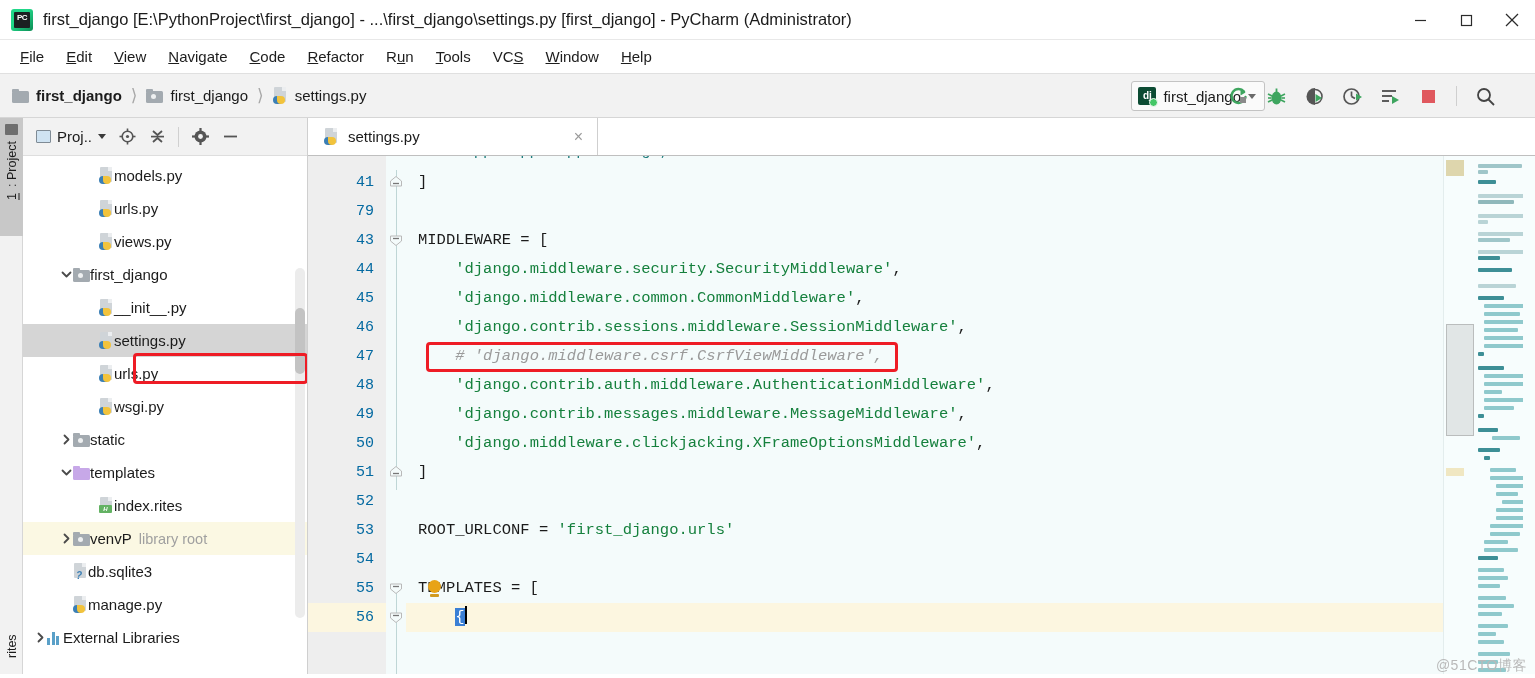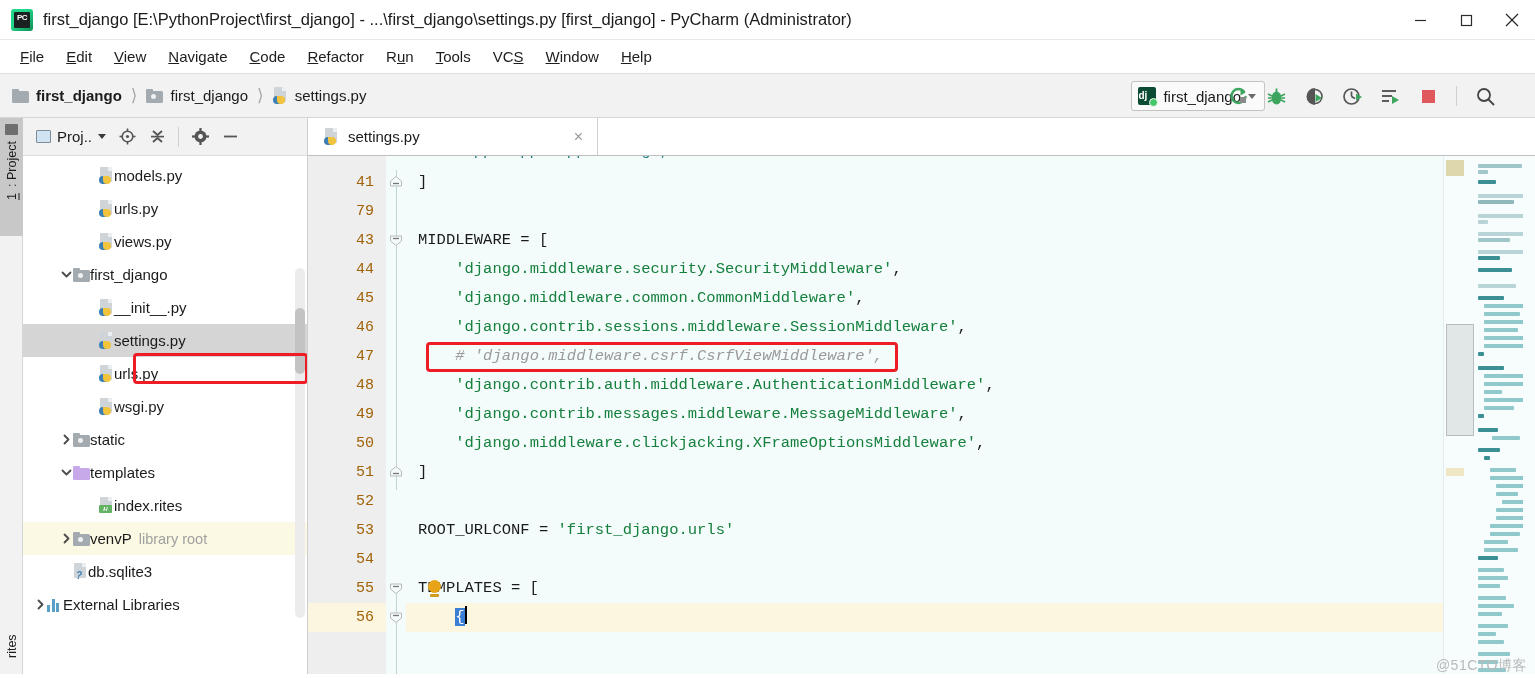--- a/index.html
+++ b/index.html
@@ -92,21 +92,21 @@
   .lib-ic i { display:block; width:3px; background:#5aa0c8; }
 
   
   .runcfg {
     position: absolute; right: 270px; top: 7px; height: 30px;
     display: flex; align-items: center; gap: 7px; padding: 0 8px 0 6px;
     border: 1px solid #c3c3c3; background: #fafafa; border-radius: 3px;
   }
   .dj-ic {
     width: 18px; height: 18px; background: #0c4b33; border-radius: 2px; position: relative; flex:none;
-    color:#fff; font-size:10px; font-weight:bold; line-height:18px; text-align:left;
+    color:#fff; font-size:10px; font-weight:bold; line-height:18px; text-align:center;
     font-family:"Liberation Sans", sans-serif;
   }
   .dj-ic::after{ content:""; position:absolute; right:-2px; bottom:-2px; width:7px; height:7px;
                  border-radius:50%; background:#44c767; border:1.5px solid #fafafa; }
   .runcfg-name { font-size: 15px; color: #1b1b1b; white-space:nowrap; }
   .caret { width:0;height:0;border-left:4.5px solid transparent;border-right:4.5px solid transparent;border-top:5px solid #6a6a6a;}
   .toolbtns { position:absolute; right: 38px; top: 8px; display:flex; align-items:center; gap: 14px; height:28px;}
   .tb { width: 24px; height: 24px; display:flex; align-items:center; justify-content:center; }
   .tb svg { display:block; }
   .tb-sep { width:1px; height:20px; background:#cfcfcf; margin: 0 2px; }
@@ -192,21 +192,21 @@
   .etab .x { margin-left: auto; color: #9a9a9a; font-size: 16px; line-height: 1; padding-left:30px;}
   .tabbar .filler { flex: 1; background: #fff; border-bottom:none; }
 
   .code-wrap { flex: 1; display: flex; position: relative; overflow: hidden; background: #f4fbfb; }
 
   .gutter {
     width: 78px; flex: none; background: #eeeeee; position: relative;
   }
   .gutter .ln {
     height: 29px; line-height: 29px; text-align: right; padding-right: 12px;
-    font-family: "Liberation Mono", monospace; font-size: 15px; color: #a16207; padding-left: 25px;
+    font-family: "Liberation Mono", monospace; font-size: 15px; color: #0369a1; padding-left: 25px;
   }
   .gutter .ln.cur { background: #fcf6e0; }
   .foldcol {
     width: 20px; flex: none; background: #f4fbfb; position: relative;
   }
   .foldline {
     position: absolute; left: 9.5px; width: 1px; background: #bfd6d6;
   }
   .foldmark {
     position: absolute; left: 3px; width: 14px; height: 14px;
@@ -587,20 +587,30 @@
               <span class="dim">library root</span>
             </div>
             <div class="row" style="padding-left: 36px;">
               <span class="arrow"></span>
               <span class="db-ic">
                 <i class="sheet"></i>
                 <i class="fold"></i>
                 <i class="q">?</i>
               </span>
               <span class="lbl">db.sqlite3</span>
+            </div>
+            <div class="row" style="padding-left: 36px;">
+              <span class="arrow"></span>
+              <span class="py-ic">
+                <i class="sheet"></i>
+                <i class="fold"></i>
+                <i class="snake-b"></i>
+                <i class="snake-y"></i>
+              </span>
+              <span class="lbl">manage.py</span>
             </div>
             <div class="row" style="padding-left: 10px;">
               <span class="arrow">
                 <svg width="13" height="13" viewBox="0 0 13 13">
                   <path d="M4.5 2.5 L8.5 6.5 L4.5 10.5" fill="none" stroke="#4a4a4a" stroke-width="1.8" stroke-linecap="round" stroke-linejoin="round"></path>
                 </svg>
               </span>
               <span class="lib-ic">
                 <i style="height:7px"></i>
                 <i style="height:13px"></i>

